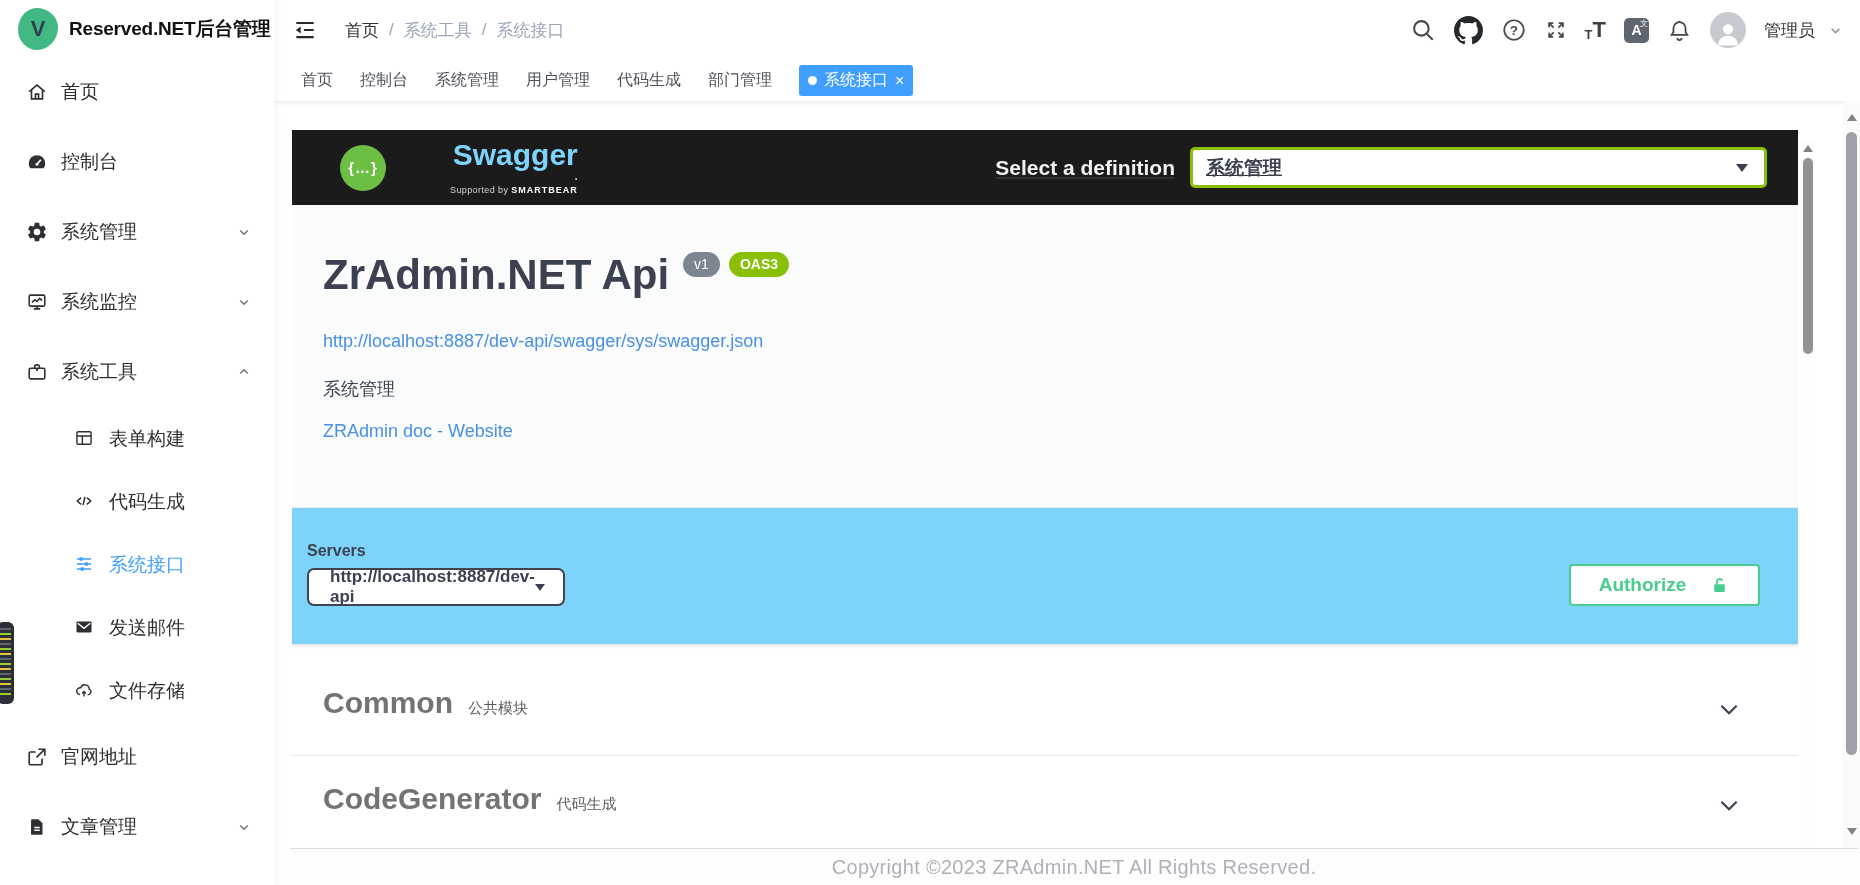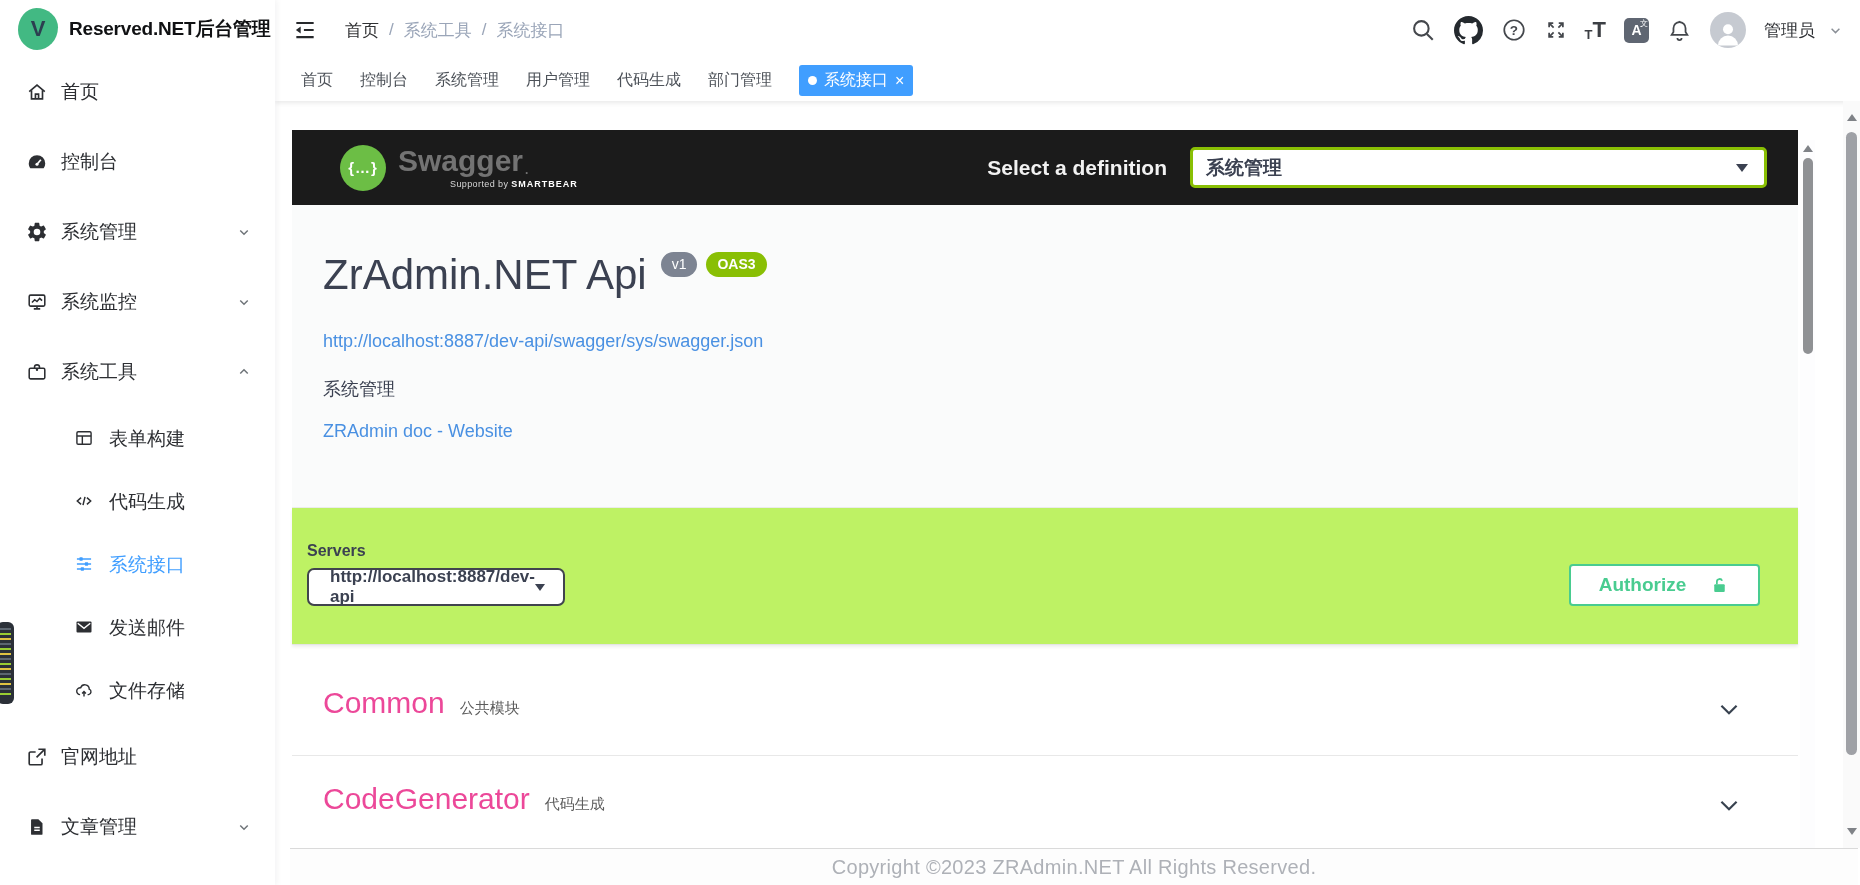--- a/index.html
+++ b/index.html
@@ -93,50 +93,50 @@
   .sw-topbar {
     position:absolute; left:17px; top:29px; width:1506px; height:75px;
     background:#1b1b1b; display:flex; align-items:center; padding:0 31px 0 48px;
   }
   .sw-logo { display:flex; align-items:center; gap:12px; }
   .sw-logo-circle {
     width:46px; height:46px; border-radius:50%; background:#6cbe45;
     display:flex; align-items:center; justify-content:center;
     color:#fff; font-weight:700; font-size:15px; letter-spacing:1px;
   }
-  .sw-brand { color:#737373; font-size:30px; font-weight:600; line-height:1; display:flex; align-items:flex-end; }
+  .sw-brand { color:#7dd3fc; font-size:30px; font-weight:600; line-height:1; display:flex; align-items:flex-end;flex-direction:column; }
   .sw-brand-dot { font-size:12px; margin-left:2px; }
   .sw-brand-sub { color:#d7d7d7; font-size:9px; margin:3px 0 0 52px; letter-spacing:.4px; }
   .sw-brand-sub b { color:#fff; letter-spacing:1px; }
-  .sw-def { margin-left:auto; display:flex; align-items:center; gap:23px; }
+  .sw-def { margin-left:auto; display:flex; align-items:center; gap:15px;text-decoration:underline; }
   .sw-def-label { color:#f2f2f2; font-weight:700; font-size:21px; white-space:nowrap; cursor:default; }
   .sw-def-select {
     width:577px; height:41px; background:#fff; border:3px solid #89bf04; border-radius:5px;
     display:flex; align-items:center; padding:0 16px 0 13px;
     font-size:19px; font-weight:700; color:#3b4151; cursor:pointer;
   }
   .sel-caret { margin-left:auto; width:0; height:0; border-left:6px solid transparent;
     border-right:6px solid transparent; border-top:8px solid #3b4151; }
 
   .sw-info {
     position:absolute; left:17px; top:104px; width:1506px; height:303px;
     background:#fafbfb; border-bottom:1px solid #ebebeb;
   }
   .sw-title-row { position:absolute; left:31px; top:46px; white-space:nowrap; }
-  .sw-title { display:inline; font-size:42px; font-weight:400; color:#3b4151; font-family:"Liberation Sans", sans-serif; }
+  .sw-title { display:inline; font-size:42px; font-weight:700; color:#3b4151; font-family:"Liberation Sans", sans-serif; }
   .badge { display:inline-block; border-radius:50px; color:#fff; font-size:14px;
     padding:5px 11px; position:relative; top:-20px; line-height:1.1; }
   .badge.v1 { background:#7d8492; margin-left:14px; }
   .badge.oas { background:#89bf04; font-weight:700; margin-left:9px; }
   .sw-url { position:absolute; left:31px; top:126px; font-size:18px; color:#4990e2; text-decoration:none; cursor:pointer; }
   .sw-desc { position:absolute; left:31px; top:172px; font-size:18px; color:#3b4151; }
   .sw-doclink { position:absolute; left:31px; top:216px; font-size:18px; color:#4990e2; text-decoration:none; cursor:pointer; }
 
   .sw-scheme {
-    position:absolute; left:17px; top:407px; width:1506px; height:137px; background:#bef264;
+    position:absolute; left:17px; top:407px; width:1506px; height:137px; background:#7dd3fc;
     border-bottom:1px solid #e4e4e4; box-shadow:0 2px 3px rgba(0,0,0,.07);
   }
   .servers { position:absolute; left:15px; top:34px; }
   .servers-label { display:block; font-size:16px; font-weight:700; color:#3b4151; margin-bottom:8px; }
   .server-select {
     width:258px; height:38px; border:2px solid #41444e; border-radius:7px; background:#fff;
     display:flex; align-items:center; padding:0 21px; font-size:17px; font-weight:700; color:#3b4151;
     cursor:pointer;
   }
   .server-select .sel-caret { border-top-width:7px; border-left-width:5px; border-right-width:5px; }
@@ -147,21 +147,21 @@
     color:#49cc90; font-weight:700; font-size:19px; cursor:pointer;
     font-family:"Liberation Sans", sans-serif;
   }
 
   .sw-section {
     position:absolute; left:17px; width:1506px;
     display:flex; align-items:baseline; padding:26px 0 0 31px; cursor:pointer;
   }
   .sw-section.s1 { top:559px; height:96px; border-bottom:1px solid #e8e8e8; }
   .sw-section.s2 { top:655px; height:91px; }
-  .sec-name { font-size:30px; font-weight:400; color:#ec4899; }
+  .sec-name { font-size:30px; font-weight:700; color:#737373; }
   .sec-desc { font-size:15px; color:#5c5c5c; margin-left:15px; }
   .sec-chev { position:absolute; right:56px; top:36px; color:#38424f; cursor:pointer; }
 
   .inner-scrollbar { position:absolute; left:1525px; top:39px; width:15px; height:708px; background:#fdfdfe; }
   .isb-thumb { position:absolute; left:2.5px; top:18px; width:10px; height:196px; background:#8f9194; border-radius:6px; cursor:pointer; }
   .tri-up { width:0; height:0; margin:5px auto 0; border-left:5px solid transparent;
     border-right:5px solid transparent; border-bottom:7px solid #7f8287; }
   .tri-down { width:0; height:0; margin:0 auto; border-left:5px solid transparent;
     border-right:5px solid transparent; border-top:7px solid #7f8287; }
 

